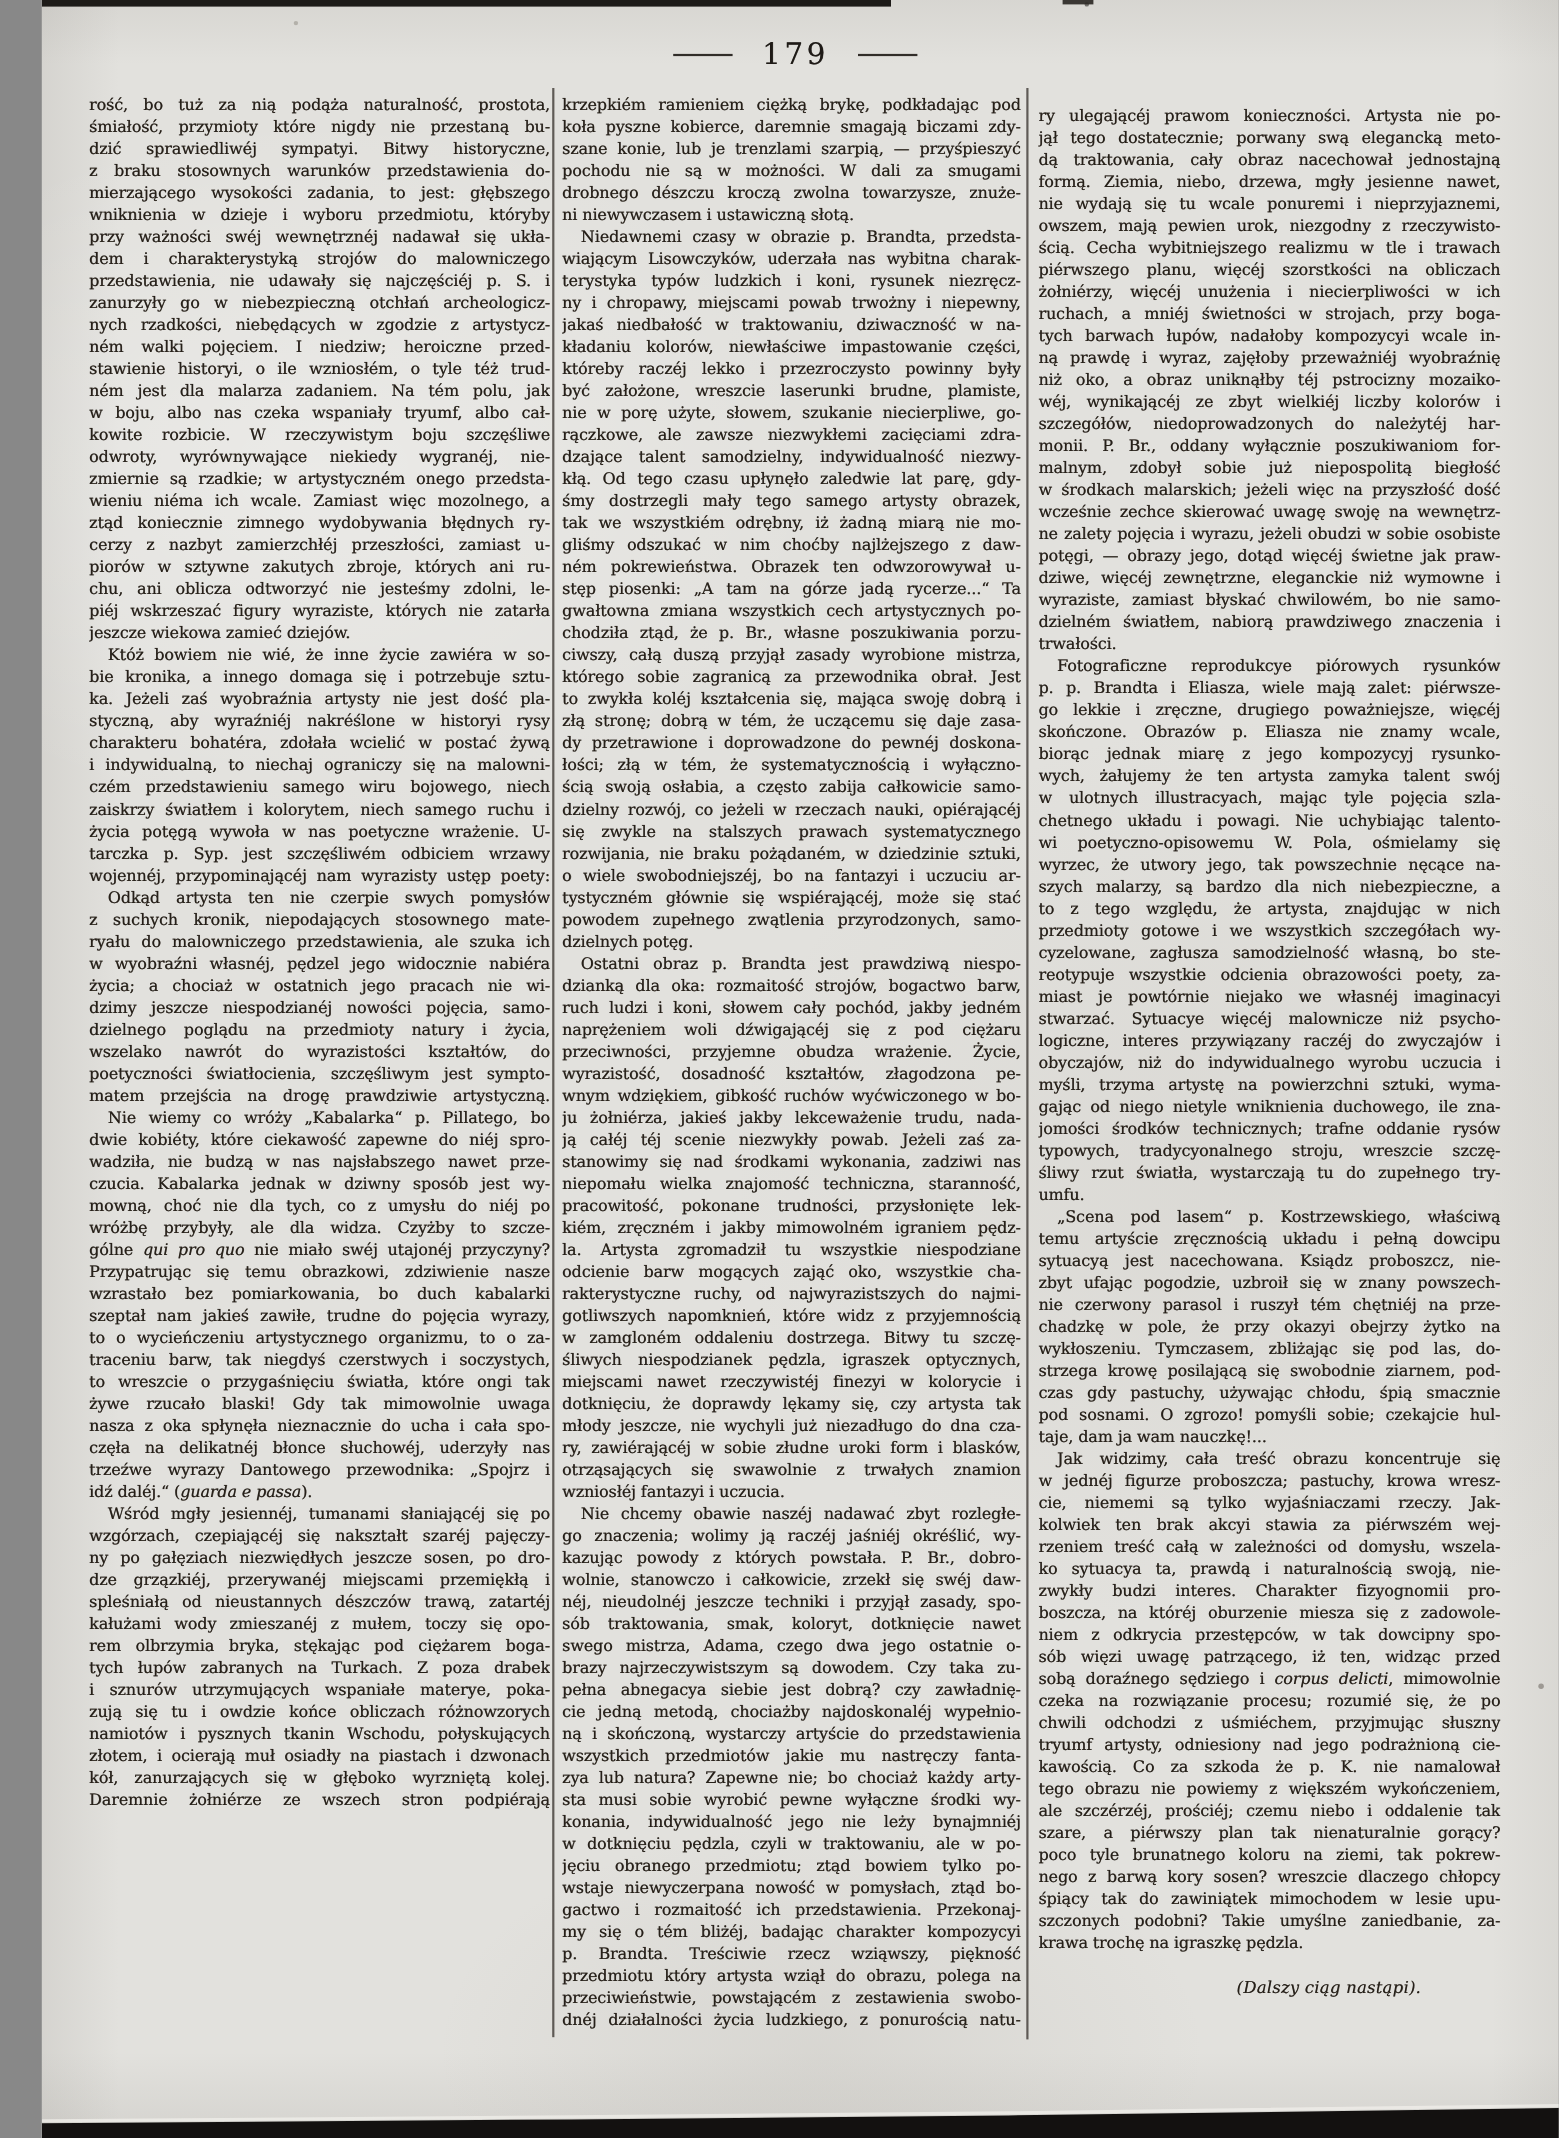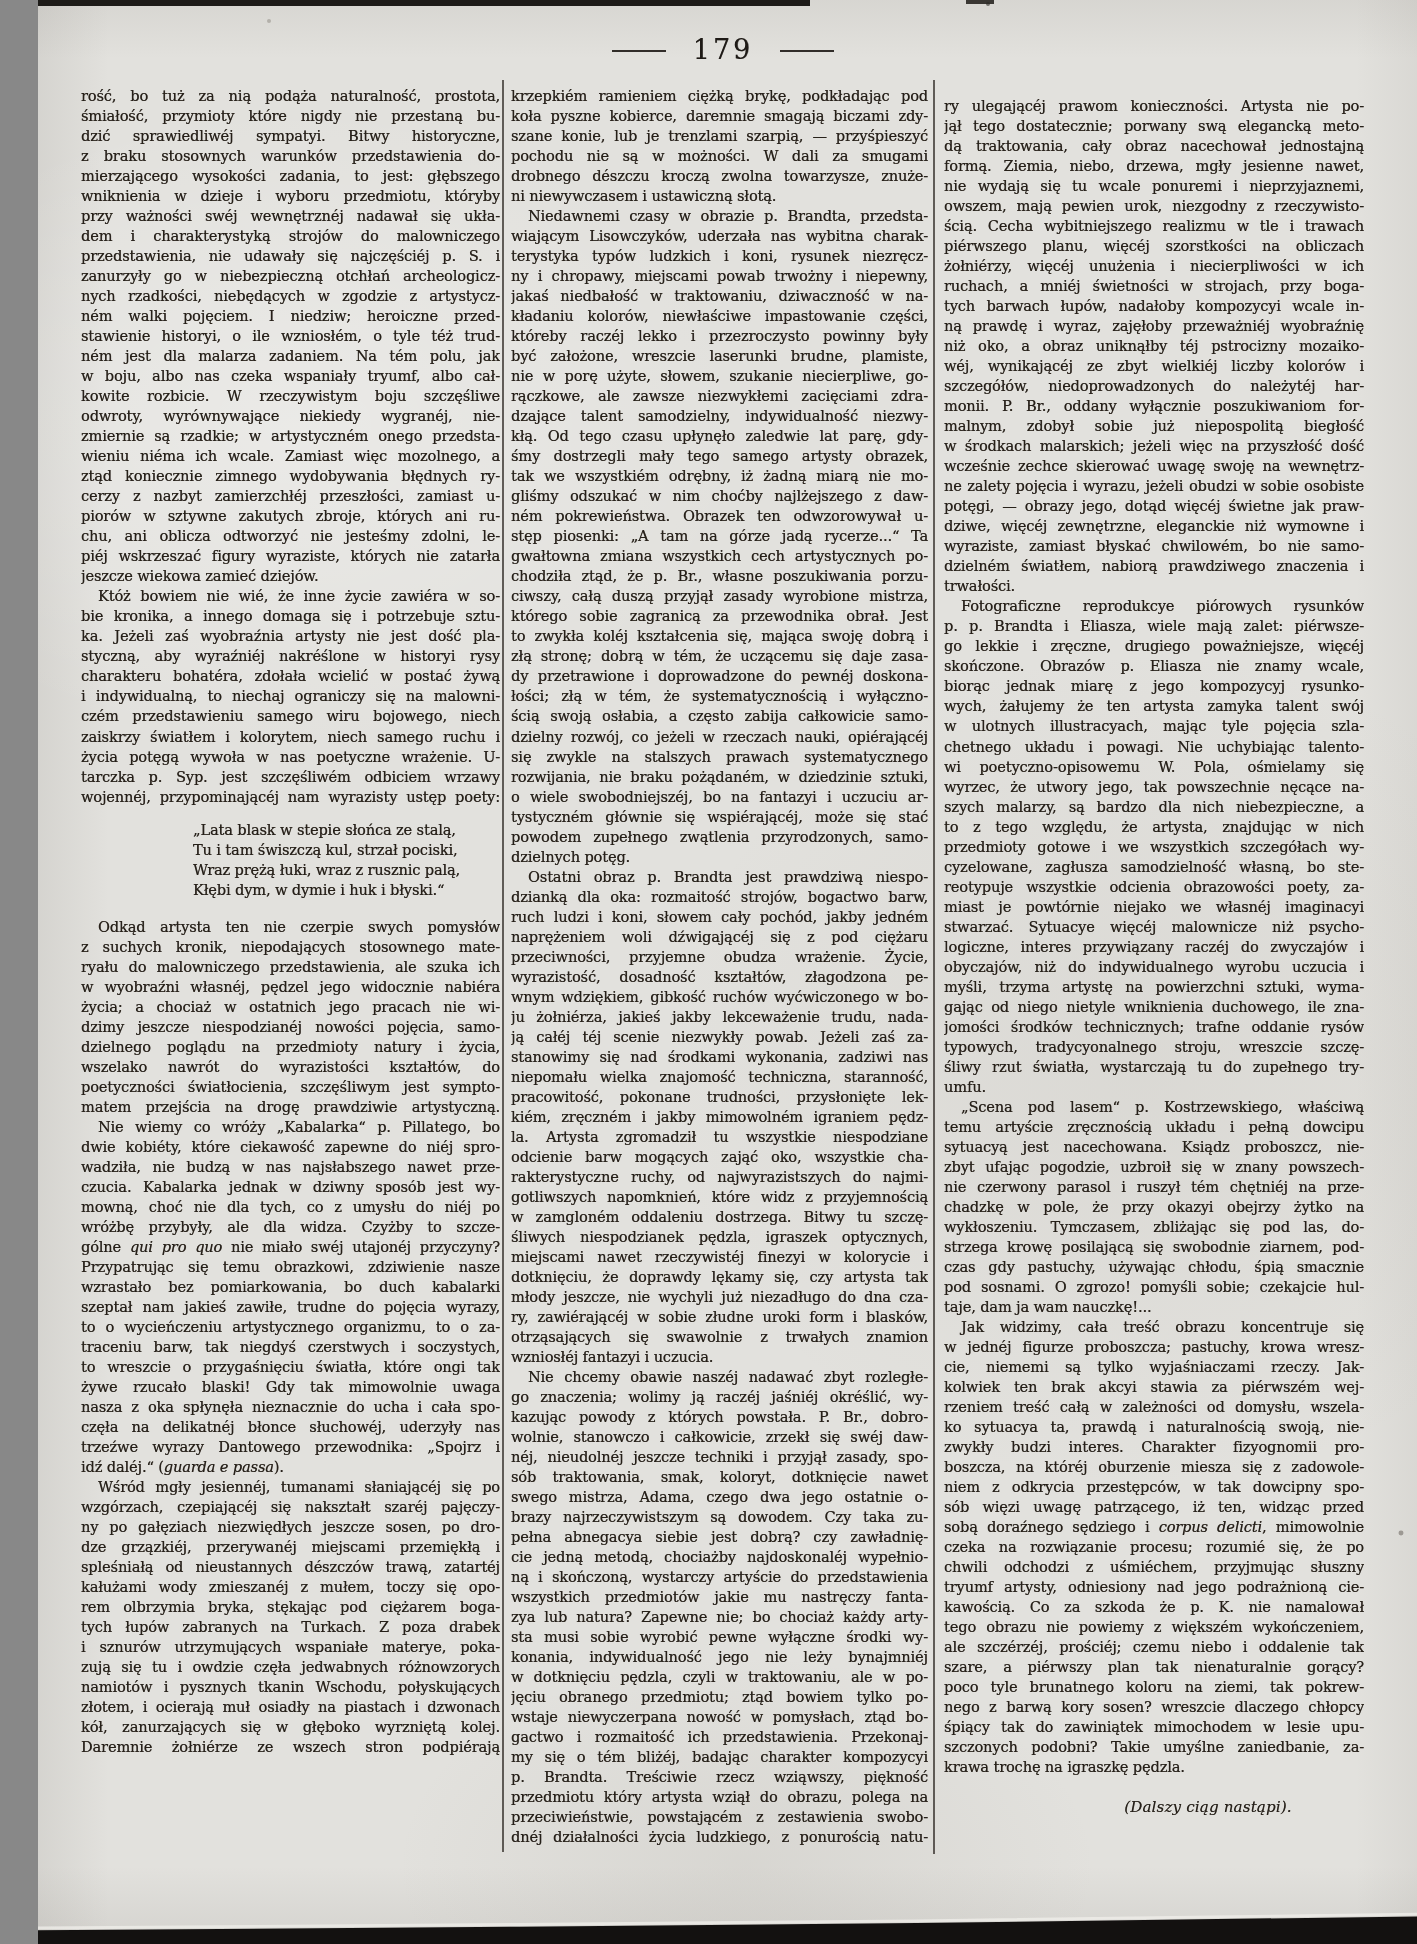--- a/index.html
+++ b/index.html
@@ -106,26 +106,20 @@
         <div class="line">ka.  Jeżeli zaś wyobraźnia artysty nie jest dość pla-</div>
         <div class="line">styczną, aby wyraźniéj nakréślone w historyi rysy</div>
         <div class="line">charakteru bohatéra, zdołała wcielić w postać żywą</div>
         <div class="line">i indywidualną, to niechaj ograniczy się na malowni-</div>
         <div class="line">czém przedstawieniu samego wiru bojowego, niech</div>
         <div class="line">zaiskrzy światłem i kolorytem, niech samego ruchu i</div>
         <div class="line">życia potęgą wywoła w nas poetyczne wrażenie.  U-</div>
         <div class="line">tarczka p. Syp. jest szczęśliwém odbiciem wrzawy</div>
         <div class="line">wojennéj, przypominającéj nam wyrazisty ustęp poety:</div>
       </div>
-      <div class="verse">
-        <div class="line verse-line">„Lata blask w stepie słońca ze stalą,</div>
-        <div class="line verse-line">Tu i tam świszczą kul, strzał pociski,</div>
-        <div class="line verse-line">Wraz prężą łuki, wraz z rusznic palą,</div>
-        <div class="line verse-line">Kłębi dym, w dymie i huk i błyski.“</div>
-      </div>
       <div class="para">
         <div class="line indent">Odkąd artysta ten nie czerpie swych pomysłów</div>
         <div class="line">z suchych kronik, niepodających stosownego mate-</div>
         <div class="line">ryału do malowniczego przedstawienia, ale szuka ich</div>
         <div class="line">w wyobraźni własnéj, pędzel jego widocznie nabiéra</div>
         <div class="line">życia; a chociaż w ostatnich jego pracach nie wi-</div>
         <div class="line">dzimy jeszcze niespodzianéj nowości pojęcia, samo-</div>
         <div class="line">dzielnego poglądu na przedmioty natury i życia,</div>
         <div class="line">wszelako nawrót do wyrazistości kształtów, do</div>
         <div class="line">poetyczności światłocienia, szczęśliwym jest sympto-</div>
@@ -154,21 +148,21 @@
       <div class="para">
         <div class="line indent">Wśród mgły jesiennéj, tumanami słaniającéj się po</div>
         <div class="line">wzgórzach, czepiającéj się nakształt szaréj pajęczy-</div>
         <div class="line">ny po gałęziach niezwiędłych jeszcze sosen, po dro-</div>
         <div class="line">dze grzązkiéj, przerywanéj miejscami przemiękłą i</div>
         <div class="line">spleśniałą od nieustannych dészczów trawą, zatartéj</div>
         <div class="line">kałużami wody zmieszanéj z mułem, toczy się opo-</div>
         <div class="line">rem olbrzymia bryka, stękając pod ciężarem boga-</div>
         <div class="line">tych łupów zabranych na Turkach.  Z poza drabek</div>
         <div class="line">i sznurów utrzymujących wspaniałe materye, poka-</div>
-        <div class="line">zują się tu i owdzie częła jedwabnych różnowzorych</div>
+        <div class="line">zują się tu i owdzie końce obliczach różnowzorych</div>
         <div class="line">namiotów i pysznych tkanin Wschodu, połyskujących</div>
         <div class="line">złotem, i ocierają muł osiadły na piastach i dzwonach</div>
         <div class="line">kół, zanurzających się w głęboko wyrzniętą kolej.</div>
         <div class="line">Daremnie żołniérze ze wszech stron podpiérają</div>
       </div>
     </div>
   <div class="col" id="col2">
       <div class="para">
         <div class="line">krzepkiém ramieniem ciężką brykę, podkładając pod</div>
         <div class="line">koła pyszne kobierce, daremnie smagają biczami zdy-</div>

